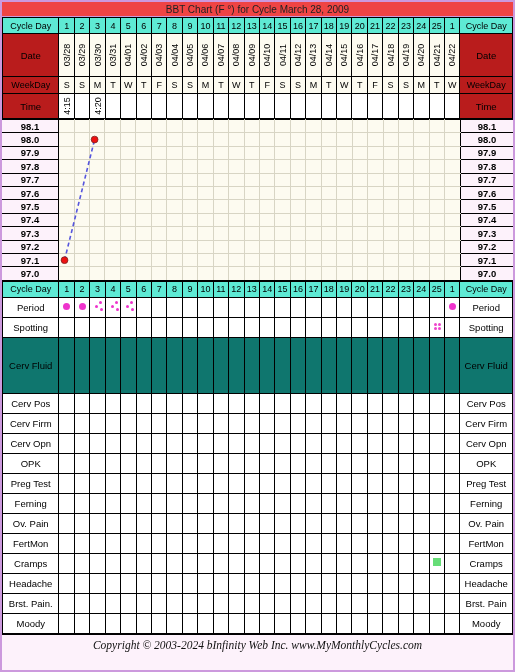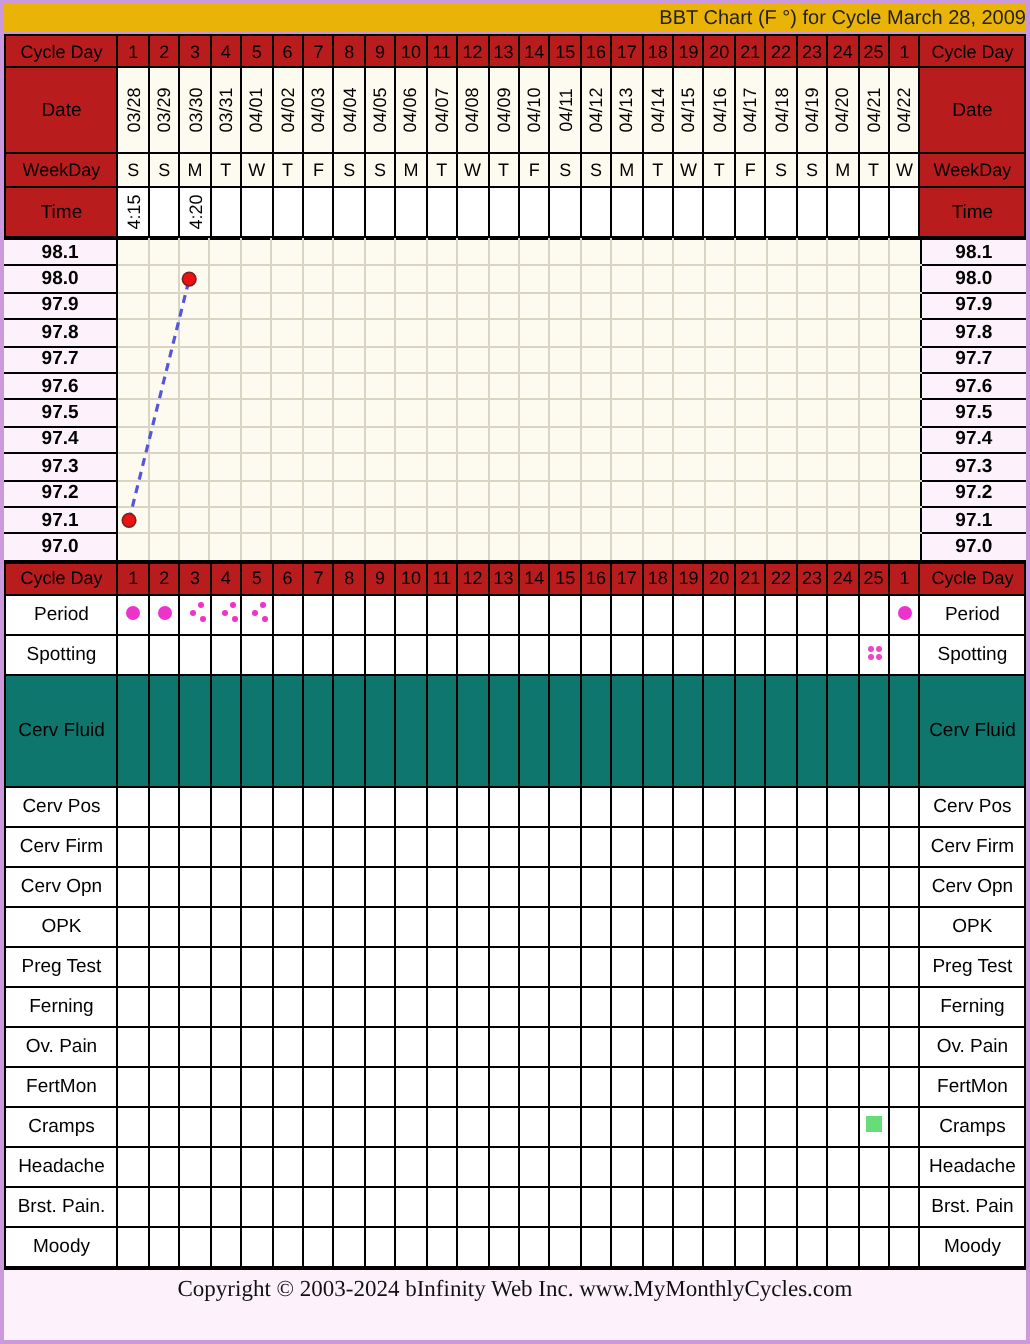--- a/index.html
+++ b/index.html
@@ -12,23 +12,23 @@
   }
   #chart-frame {
     width:515px; height:672px;
     border:2px solid #cc99dd;
     background:#fdf2fb;
     position:relative;
   }
   
   #title-bar {
     height:15px; line-height:15px;
-    text-align:right;
+    text-align:center;
     font-size:10px; color:#222;
-    background:#eab308;
+    background:#ef4444;
     border-bottom:1px solid #cc99dd;
   }
   
   table.grid {
     border-collapse:collapse;
     width:511px;
     table-layout:fixed;
     font-size:9px;
     color:#000;
   }
@@ -49,21 +49,21 @@
     font-size:9.5px;
     color:#000;
     border-left:none;
   }
   td.rlabel {
     background:#fdf2fb;
     font-size:9.5px;
     color:#000;
     border-right:none;
   }
-  td.cd    { background:#b91c1c; font-size:9px; height:16px; }
+  td.cd    { background:#5eead4; font-size:9px; height:16px; }
   td.date  { background:#fdfbf0; height:43px; position:relative; }
   td.wd    { background:#fdfbf0; font-size:9px; height:17px;margin-top:16px; }
   td.time  { background:#ffffff; height:25px; position:relative; }
   td.dlab  { background:#b91c1c; }
 
   .vtxt {
     position:absolute;
     left:50%; top:50%;
     transform:translate(-50%,-50%) rotate(-90deg);
     font-size:9px;
@@ -117,20 +117,21 @@
   td.mark { background:#ffffff; height:20px; }
 
   #footer {
     height:20px; line-height:20px;
     text-align:center;
     font-family:"Liberation Serif", serif;
     font-size:11.5px;
     color:#111;
     background:#fdf2fb;
     border-top:1px solid #000;
+    font-style:italic;
   }
 </style>
 </head>
 <body>
 
 <div id="chart-frame">
 
   <div id="title-bar">BBT Chart (F °) for Cycle March 28, 2009</div>
 
   <table class="grid">

